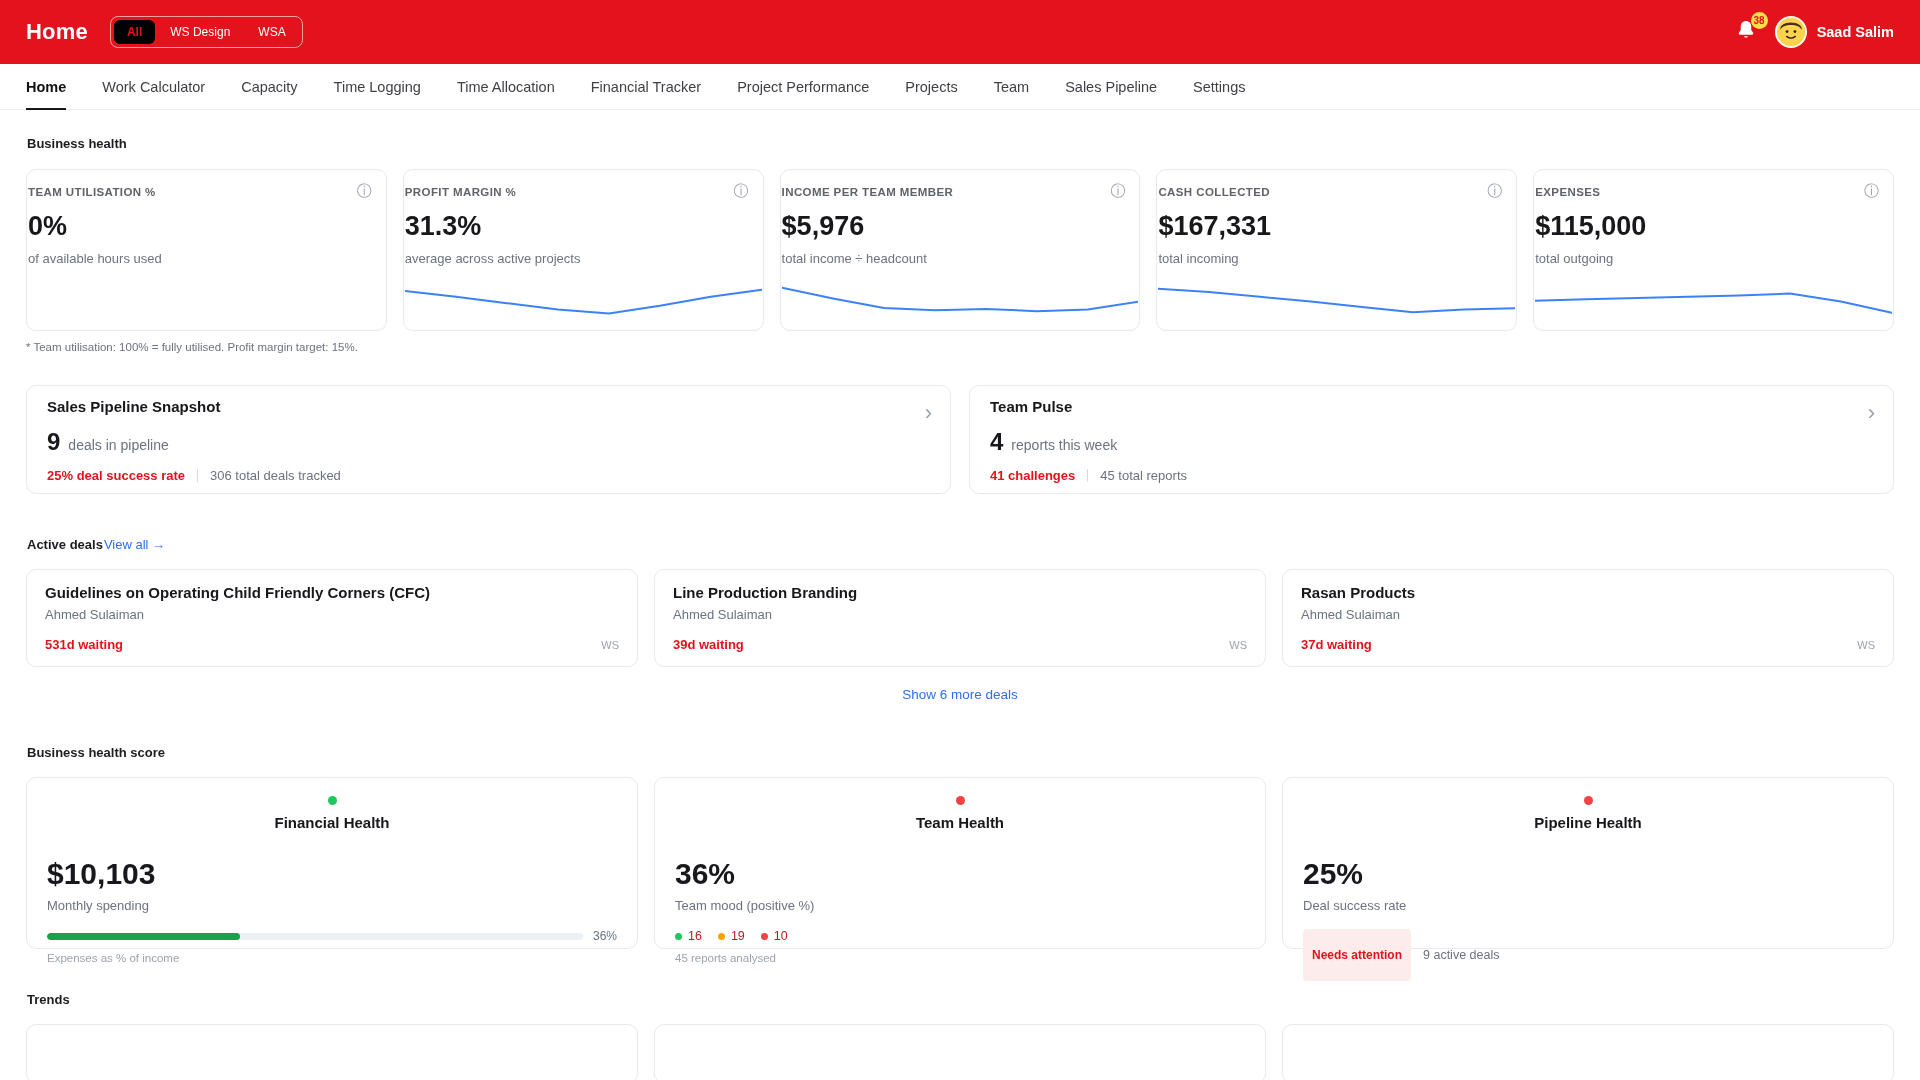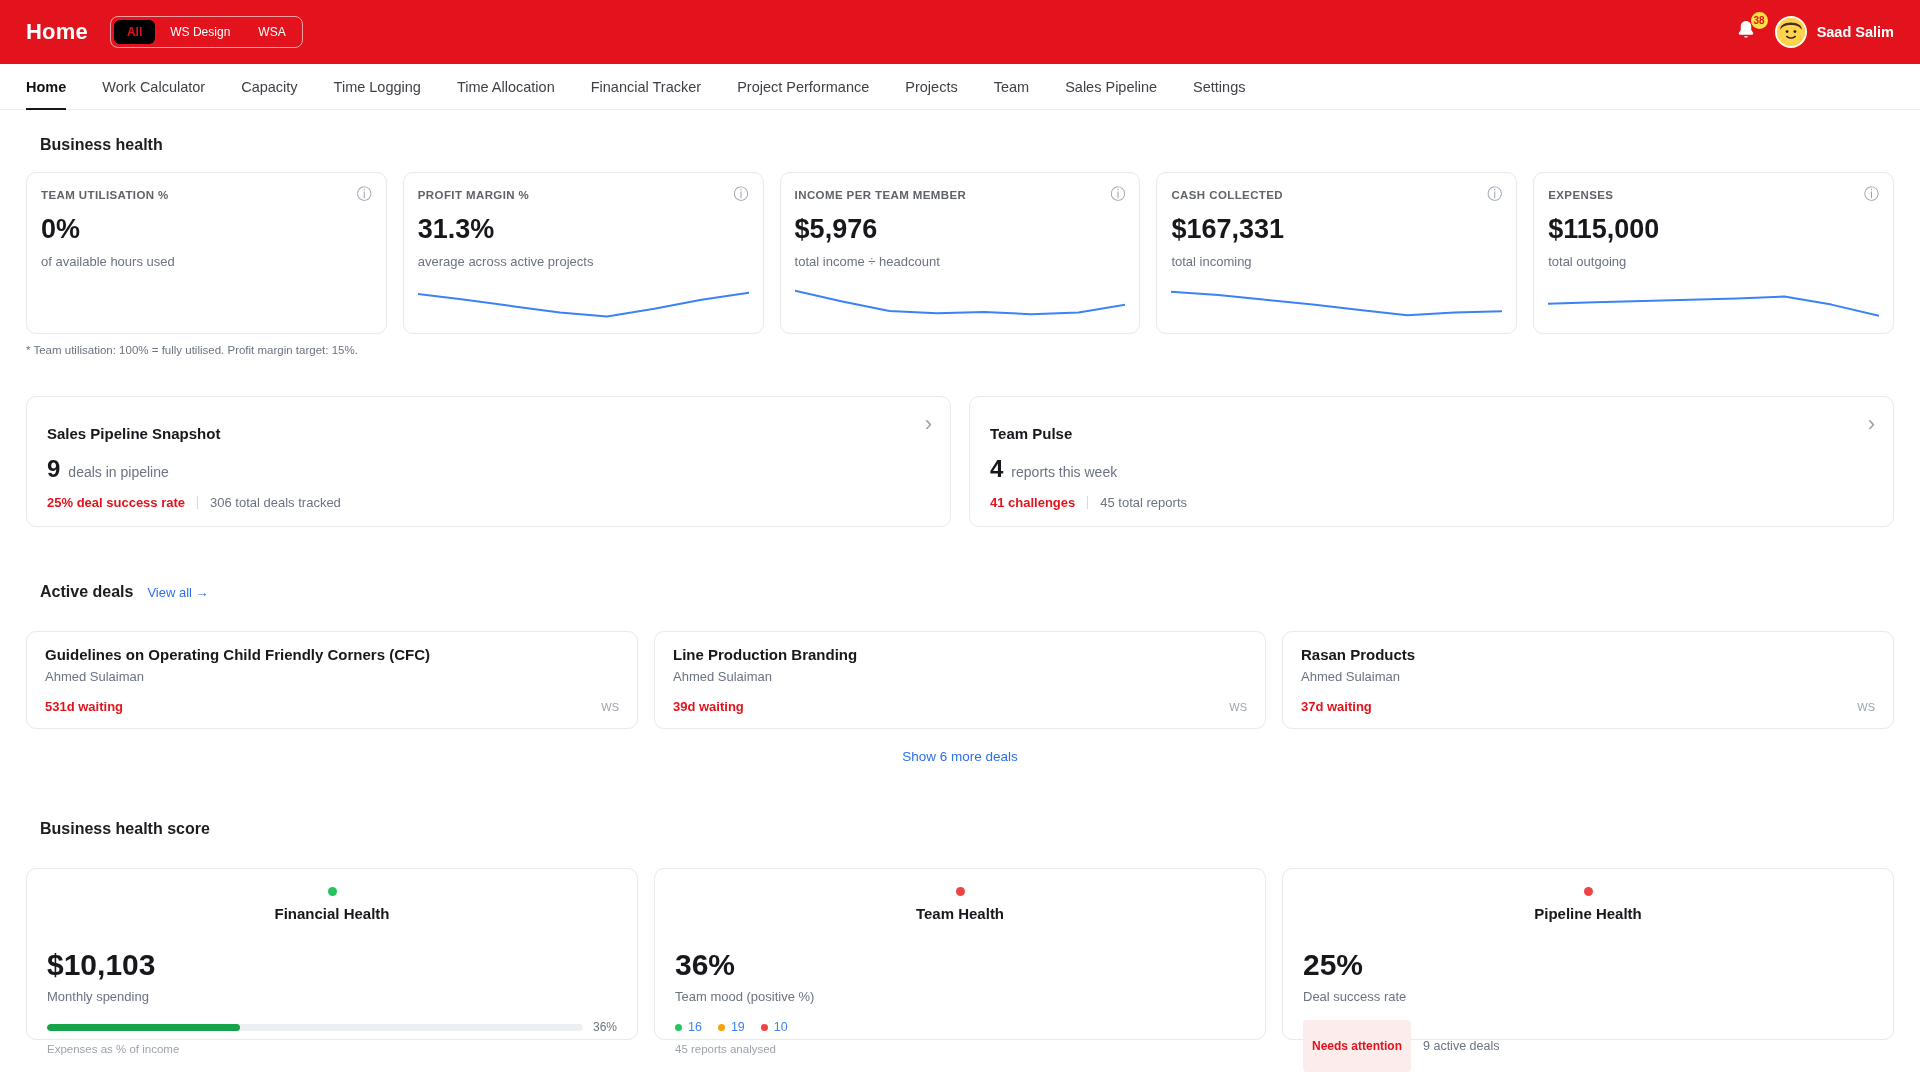--- a/index.html
+++ b/index.html
@@ -43,40 +43,40 @@
   
   .main-nav{height:46px;display:flex;align-items:stretch;gap:36px;padding:0 26px;
     border-bottom:1px solid #ececf0;}
   .nav-item{display:flex;align-items:center;font-size:14.5px;color:#3f3f46;position:relative;
     cursor:pointer;text-decoration:none;white-space:nowrap;}
   .nav-item.active{color:#111;font-weight:700;}
   .nav-item.active::after{content:"";position:absolute;left:0;right:0;bottom:-1px;height:2.5px;background:#18181b;}
 
   
   main{padding:0 26px;}
-  .section-heading{font-size:16px;font-weight:700;color:#1c1c21;margin:14px;}
+  .section-heading{font-size:13px;font-weight:700;color:#1c1c21;margin:1px;}
   .mt-heading-1{margin-top:26px;}
 
   
   .metric-row{display:flex;gap:16px;margin-top:18px;}
   .card{background:#fff;border:1px solid var(--border);border-radius:10px;}
-  .metric-card{flex:1;height:162px;padding:16px 14px 14px;position:relative;
+  .metric-card{flex:1;height:162px;padding:16px 1px 14px;position:relative;
     display:flex;flex-direction:column;}
   .metric-label{font-size:11.5px;font-weight:600;color:#5f6368;letter-spacing:.4px;}
   .info-icon{position:absolute;top:13px;right:14px;color:var(--gray-light);font-size:15px;
     line-height:1;cursor:pointer;}
   .metric-value{font-size:27px;font-weight:700;color:var(--dark);margin-top:13px;}
   .metric-sub{font-size:13px;color:var(--gray);margin-top:9px;}
   .spark{margin-top:auto;height:32px;}
   .spark svg{width:100%;height:100%;display:block;}
   .footnote{font-size:11.5px;color:var(--gray);margin-top:10px;}
 
   
   .snapshot-row{display:flex;gap:18px;margin-top:32px;}
-  .snapshot-card{flex:1;height:131px;padding:28px 20px;position:relative;cursor:pointer;margin-top:8px;}
+  .snapshot-card{flex:1;height:109px;padding:12px 20px;position:relative;cursor:pointer;}
   .snapshot-title{font-size:15px;font-weight:700;}
   .chevron{position:absolute;right:18px;top:14px;color:var(--gray-light);font-size:22px;cursor:pointer;}
   .snapshot-big-row{margin-top:13px;display:flex;align-items:baseline;gap:8px;}
   .big-number{font-size:24px;font-weight:700;}
   .big-label{font-size:14px;color:var(--gray);}
   .snapshot-meta{margin-top:12px;display:flex;align-items:center;gap:12px;font-size:13px;}
   .red-text{color:var(--red);font-weight:700;}
   .v-sep{width:1px;height:13px;background:#d9d9de;}
   .meta-gray{color:var(--gray);}
 
@@ -101,21 +101,21 @@
   .dot.red{background:var(--dot-red);}
   .dot.amber{background:var(--dot-amber);}
   .score-value{font-size:30px;font-weight:700;margin-top:26px;}
   .score-sub{font-size:13px;color:var(--gray);margin-top:7px;}
   .bar-row{display:flex;align-items:center;gap:10px;margin-top:16px;}
   .bar-track{flex:1;height:7px;background:#edf0f3;border-radius:99px;overflow:hidden;}
   .bar-fill{height:100%;background:var(--green);border-radius:99px;}
   .bar-pct{font-size:12px;color:var(--gray);}
   .score-foot{font-size:11.5px;color:var(--gray-light);margin-top:9px;}
   .mood-row{display:flex;align-items:center;gap:16px;margin-top:16px;}
-  .mood-item{display:flex;align-items:center;gap:6px;font-size:12.5px;color:#3b82f6;}
+  .mood-item{display:flex;align-items:center;gap:6px;font-size:12.5px;color:#b91c1c;}
   .mood-item .dot{width:7px;height:7px;}
   .attention-row{display:flex;align-items:center;gap:12px;margin-top:16px;}
   .attention-badge{background:var(--red-soft);color:var(--red);font-size:12px;font-weight:700;
     padding:19px 9px;border-radius:4px;}
   .attention-meta{font-size:12.5px;color:var(--gray);}
 
   
   .trends-row{display:flex;gap:16px;margin-top:16px;}
   .trend-card{flex:1;height:60px;}
 </style>

